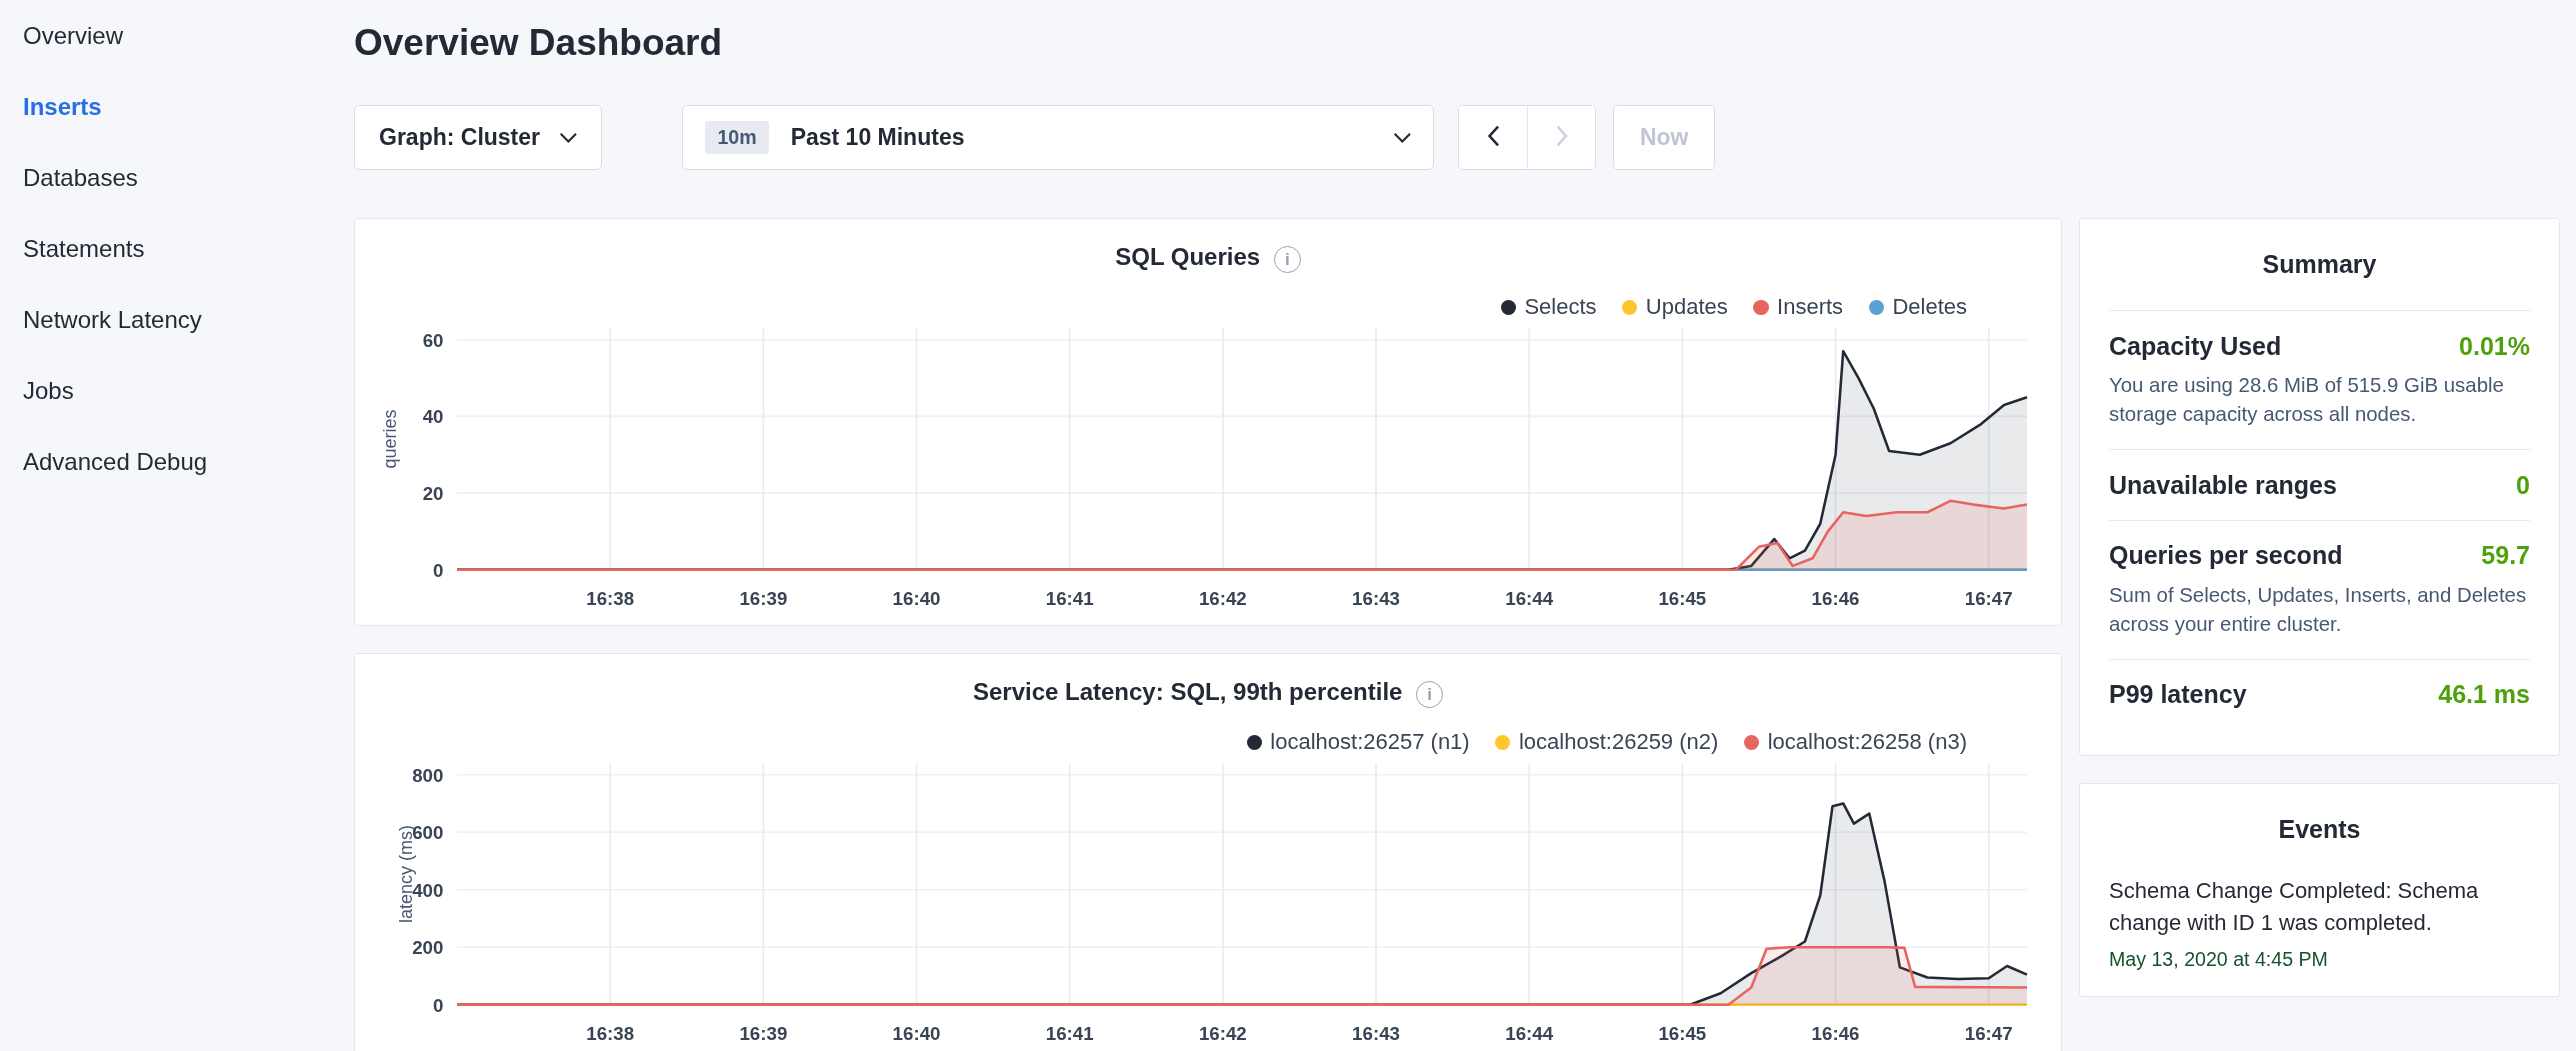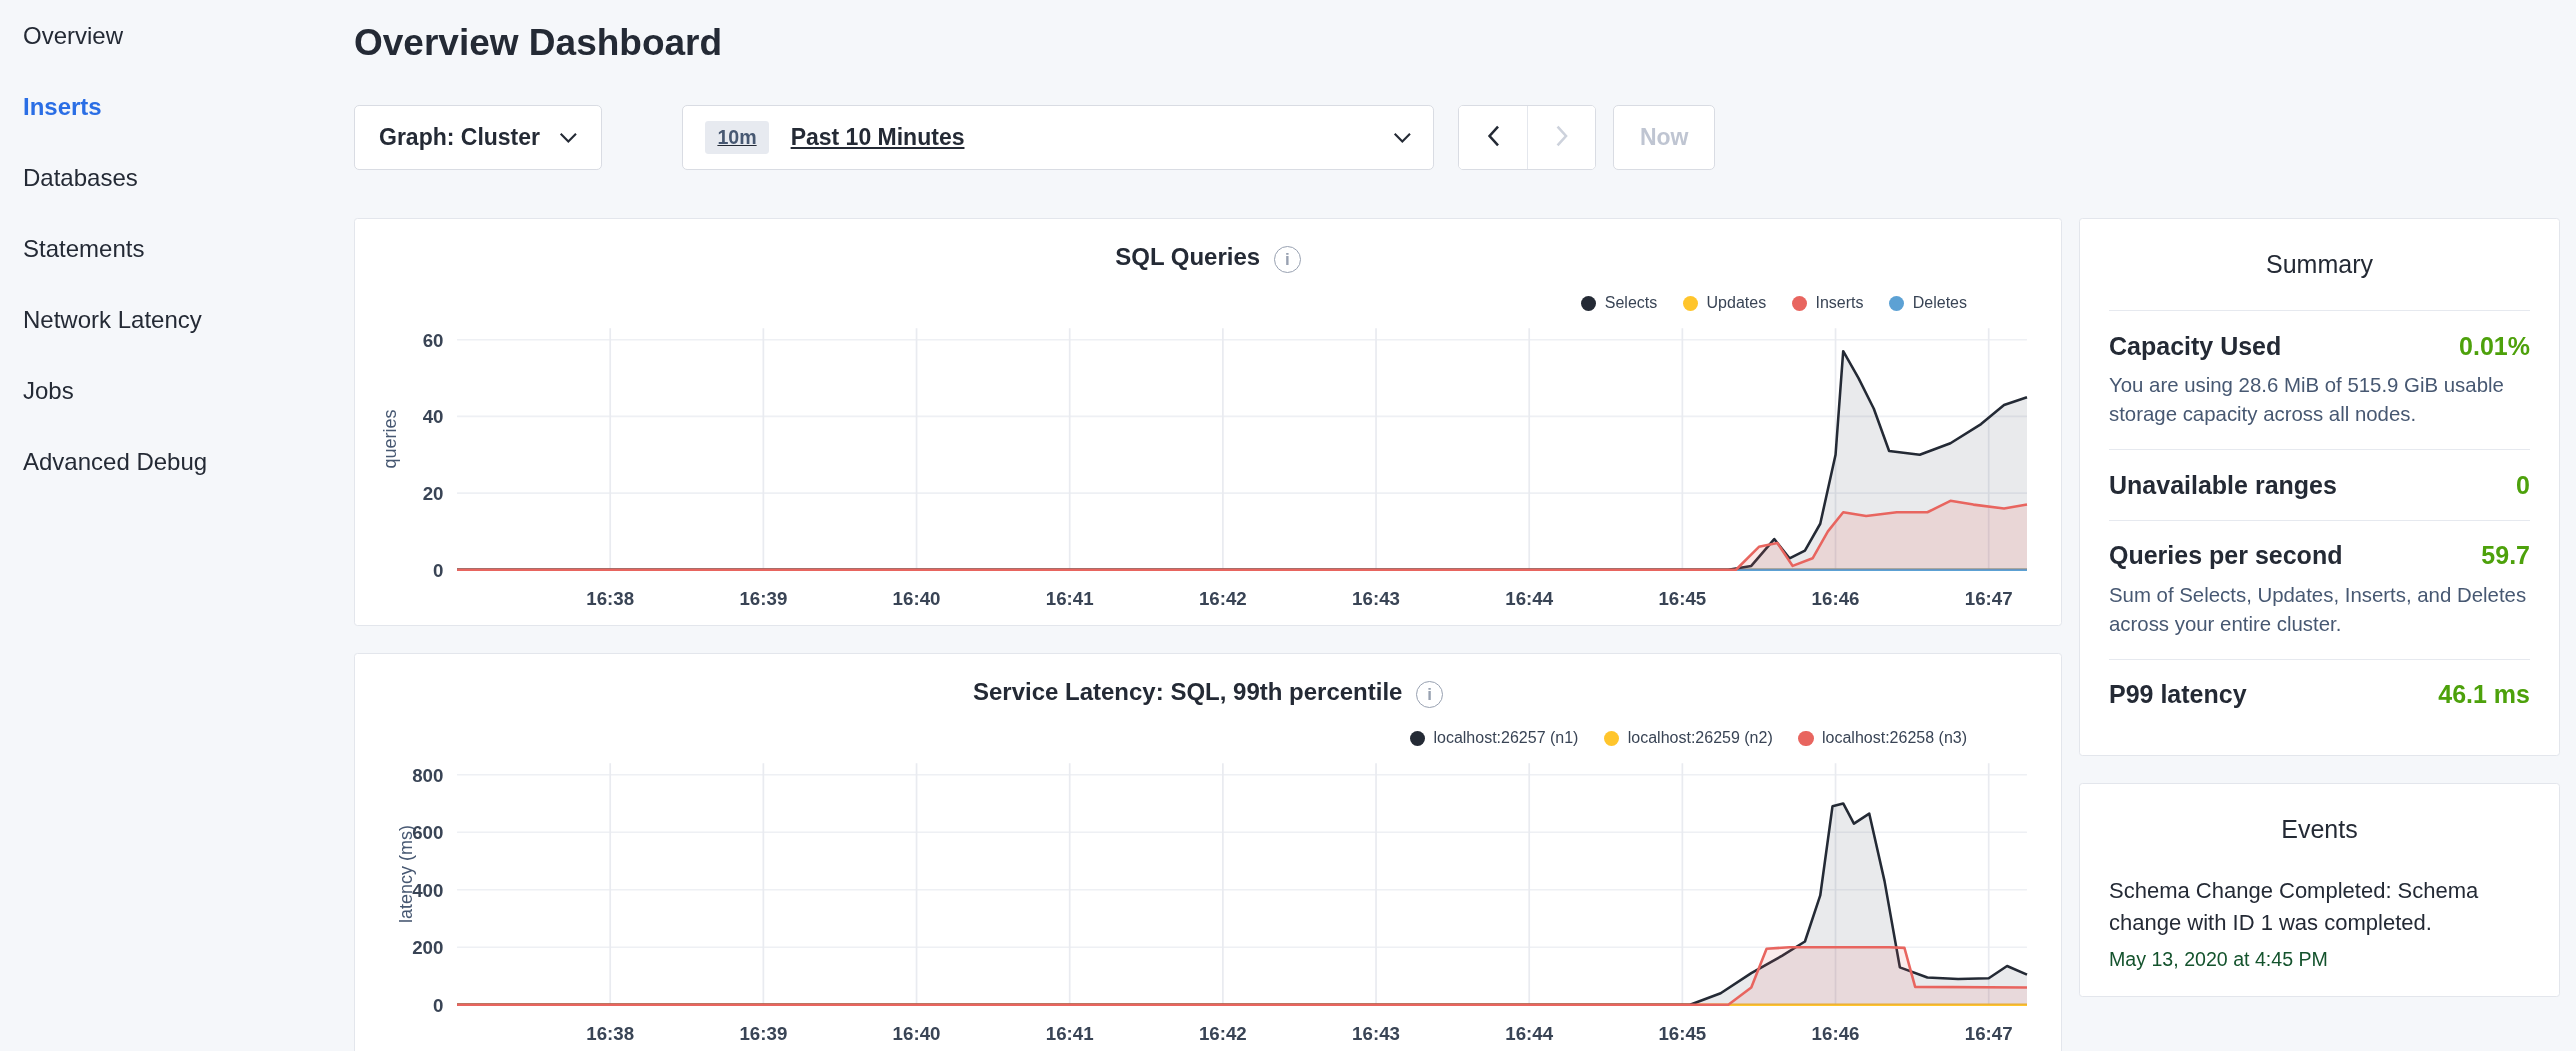--- a/index.html
+++ b/index.html
@@ -29,21 +29,21 @@
     height: 65px; display: inline-flex; align-items: center;
     background: #fff; border: 0.9px solid #d9dce3; border-radius: 5.1px;
     font-size: 23px; font-weight: 600; color: #242a35; padding: 0 24px; cursor: pointer;
     white-space: nowrap;
   }
   .btn .chev { margin-left: 18.7px; display: inline-flex; }
   .dashboard-btn { margin-left: 44px; }
   .timepicker {
     margin-left: 80px; width: 752px; height: 65px; background: #fff;
     border: 0.9px solid #d9dce3; border-radius: 5.1px; display: flex; align-items: center;
-    padding: 0 22px; cursor: pointer; text-decoration: underline;
+    padding: 0 22px; cursor: pointer;
   }
   .time-badge {
     background: #e7eaf0; color: #475872; font-size: 19.6px; font-weight: 700;
     border-radius: 3.4px; padding: 5.1px 12px; margin-right: 22px;
   }
   .time-label { font-size: 23px; font-weight: 700; }
   .timepicker .chev { margin-left: auto; display: inline-flex; }
   .arrow-group {
     margin-left: 24px; display: flex; height: 65px;
     border: 0.9px solid #d9dce3; border-radius: 5.1px; background: #fff; overflow: hidden;
@@ -75,34 +75,34 @@
   }
   .info-icon {
     display: inline-flex; align-items: center; justify-content: center;
     width: 27px; height: 27px; border: 1.7px solid #98a1b1; border-radius: 50%;
     color: #98a1b1; font-size: 17px; font-weight: 700; font-style: normal;
     vertical-align: middle; margin-left: 13.6px; cursor: pointer; line-height: 1;
   }
   .legend {
     position: absolute; top: 75px; right: 94px; display: flex; gap: 25.5px; align-items: center;
   }
-  .legend-item { display: inline-flex; align-items: center; gap: 8.5px; font-size: 16px; color: #394455; cursor: pointer; }
+  .legend-item { display: inline-flex; align-items: center; gap: 8.5px; font-size: 22px; color: #394455; cursor: pointer; }
   .legend-dot { width: 15.3px; height: 15.3px; border-radius: 50%; display: inline-block; }
   .ylabel {
     position: absolute; left: 12px; top: 54%;
     transform: translate(-10%, -50%) rotate(-90deg); transform-origin: center;
     font-size: 18px; color: #475872; white-space: nowrap;
   }
   .chart-body { position: absolute; left: 17px; right: 17px; top: 92px; bottom: 5.1px; }
   .chart-body svg { display: block; }
   .chart-body text { font-family: "Liberation Sans", sans-serif; font-size: 22px; font-weight: 700; fill: #394455; }
 
   
   .side-panel { padding: 31px 29px 25.5px 29px; }
-  .side-panel-title { text-align: center; font-size: 25px; font-weight: 400; margin-bottom: 31px; }
+  .side-panel-title { text-align: center; font-size: 25px; font-weight: 700; margin-bottom: 31px; }
   .srow { padding: 20.4px 0; border-top: 0.9px solid #e6e9ef; }
   .srow:first-of-type { border-top: none; }
   .srow-head { display: flex; align-items: baseline; }
   .slabel { font-size: 25px; font-weight: 700; white-space: nowrap; }
   .slink { font-size: 22px; font-weight: 600; color: #0ba7c8; margin-left: 15.3px; cursor: pointer; text-decoration: none; white-space: nowrap; }
   .svalue { margin-left: auto; font-size: 25px; font-weight: 700; color: #4da10b; white-space: nowrap; }
   .sdesc { margin-top: 10.2px; font-size: 20.4px; line-height: 1.42; color: #475872; }
   .events-panel { margin-top: 27px; }
   .event-text { font-size: 22px; line-height: 1.45; color: #242a35; }
   .event-time { margin-top: 8.5px; font-size: 19.6px; color: #14532d; }

